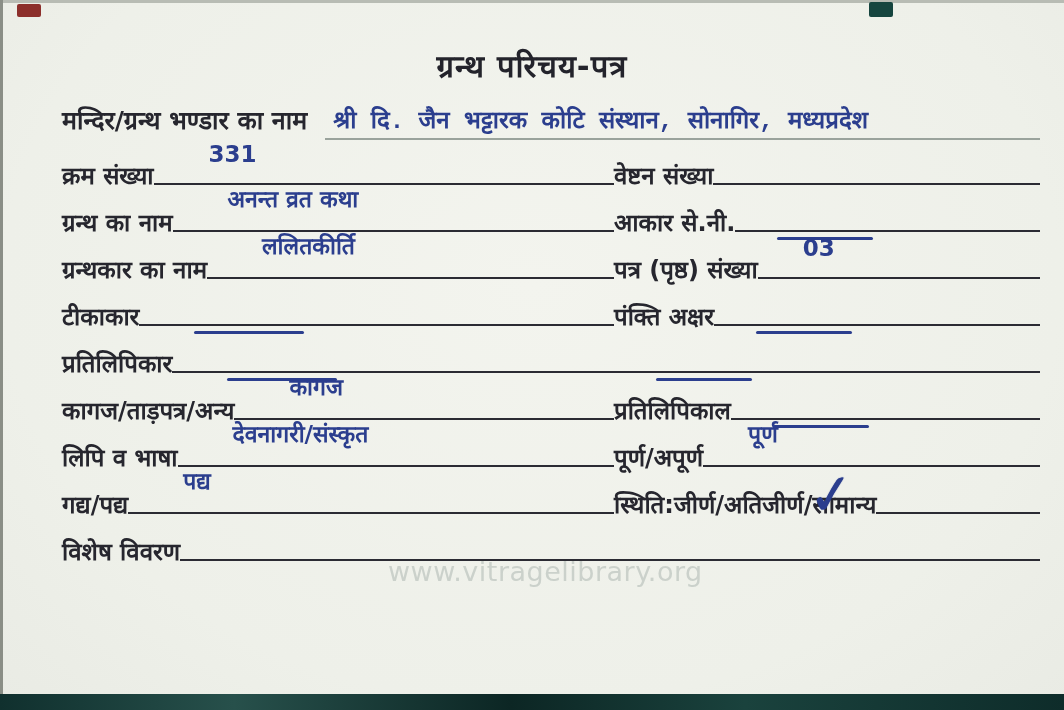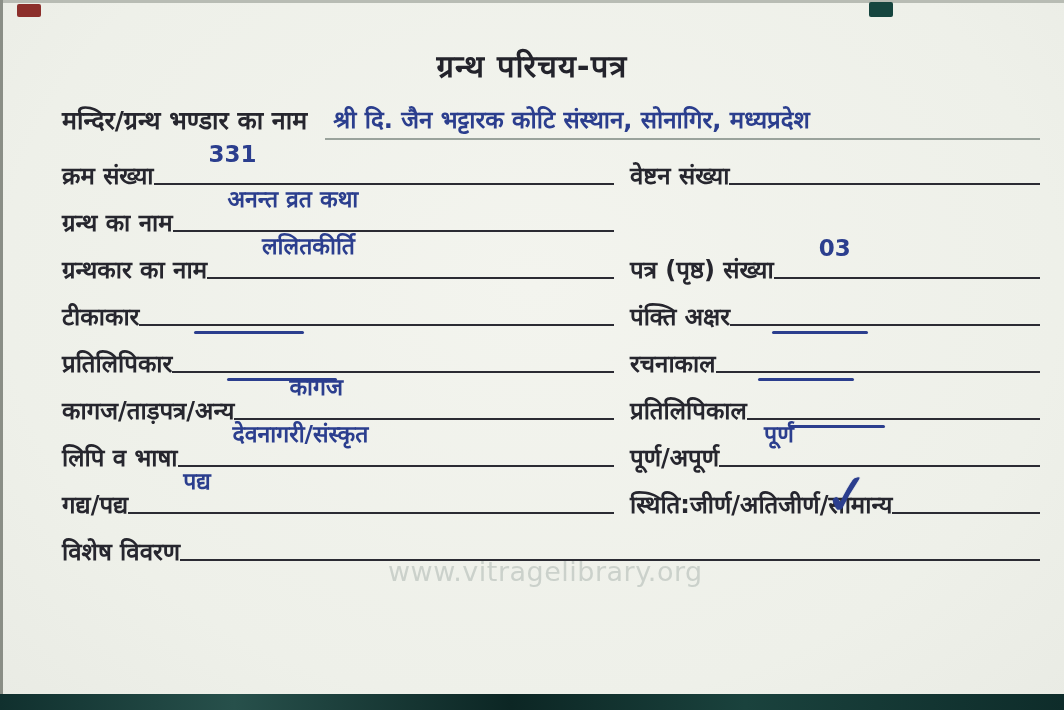--- a/index.html
+++ b/index.html
@@ -29,29 +29,29 @@
     color:#23232b; letter-spacing:1px;
   }
 
   .hdr {
     position:absolute; left:62px; top:102px; width:978px;
     display:flex; align-items:flex-start;gap:12px;
   }
   .hdr-label { font-size:25px; font-weight:bold; color:#26262e; white-space:nowrap; }
   .hdr-fill  {
     flex:1; position:relative; height:38px; align-self:flex-end;
-    border-bottom:2px solid #9aa39c; margin-left:6px;
+    border-bottom:2px solid #9aa39c; margin-left:6px;font-family:Liberation Mono, monospace;
   }
   .hdr-value {
     position:absolute; left:8px; bottom:3px;
     font-size:24px; font-weight:bold; color:#2b3e8e; white-space:nowrap;
   }
 
   .rows { position:absolute; left:62px; top:150px; width:978px; }
-  .row  { display:flex; height:47px;gap:16px; }
+  .row  { display:flex; height:47px; }
   .half-l { width:552px; display:flex; }
   .half-r { flex:1; display:flex; }
   .full-row { display:flex; height:47px; }
 
   .lbl { font-size:24px; font-weight:600; color:#26262e; white-space:nowrap; align-self:flex-end; padding-bottom:6px; }
   .fill {
     flex:1; position:relative; align-self:flex-end;
     height:34px; margin-bottom:12px;
     border-bottom:2.5px solid #2b2b33;
     min-width:30px;
@@ -122,20 +122,27 @@
     </div>
 
     <div class="row">
       <div class="half-l">
         <span class="lbl">ग्रन्थ का नाम</span>
         <span class="fill">
           <span class="val">अनन्त व्रत कथा</span>
 
         </span>
       </div>
+      <div class="half-r">
+        <span class="lbl">आकार से.नी.</span>
+        <span class="fill">
+          <span class="val"></span>
+          <span class="ink-dash show"></span>
+        </span>
+      </div>
     </div>
 
     <div class="row">
       <div class="half-l">
         <span class="lbl">ग्रन्थकार का नाम</span>
         <span class="fill">
           <span class="val">ललितकीर्ति</span>
 
         </span>
       </div>
@@ -167,21 +174,20 @@
 
     <div class="row">
       <div class="half-l">
         <span class="lbl">प्रतिलिपिकार</span>
         <span class="fill">
           <span class="val"></span>
           <span class="ink-dash show"></span>
         </span>
       </div>
       <div class="half-r">
-        <span class="lbl">रचनाकाल</span>
         <span class="fill">
           <span class="val"></span>
           <span class="ink-dash show"></span>
         </span>
       </div>
     </div>
 
     <div class="row">
       <div class="half-l">
         <span class="lbl">कागज/ताड़पत्र/अन्य</span>

